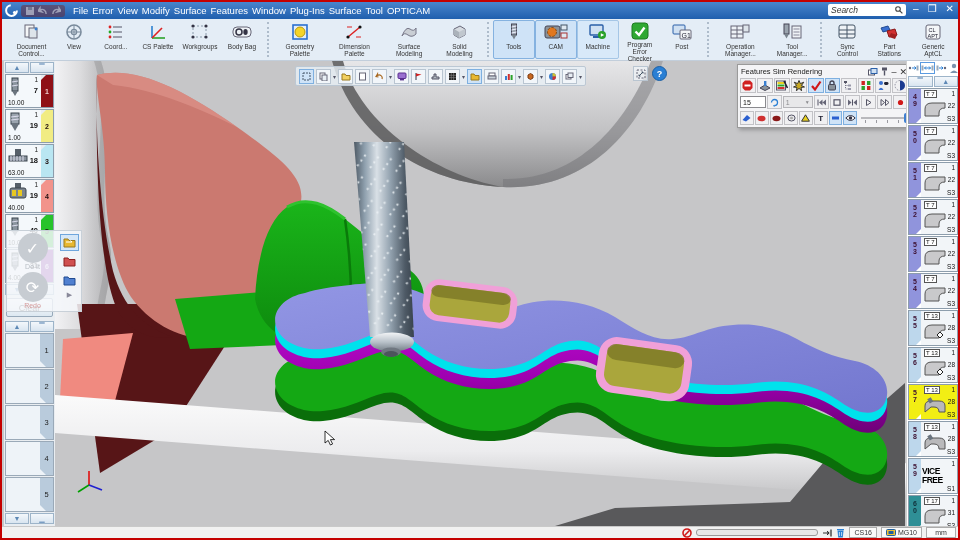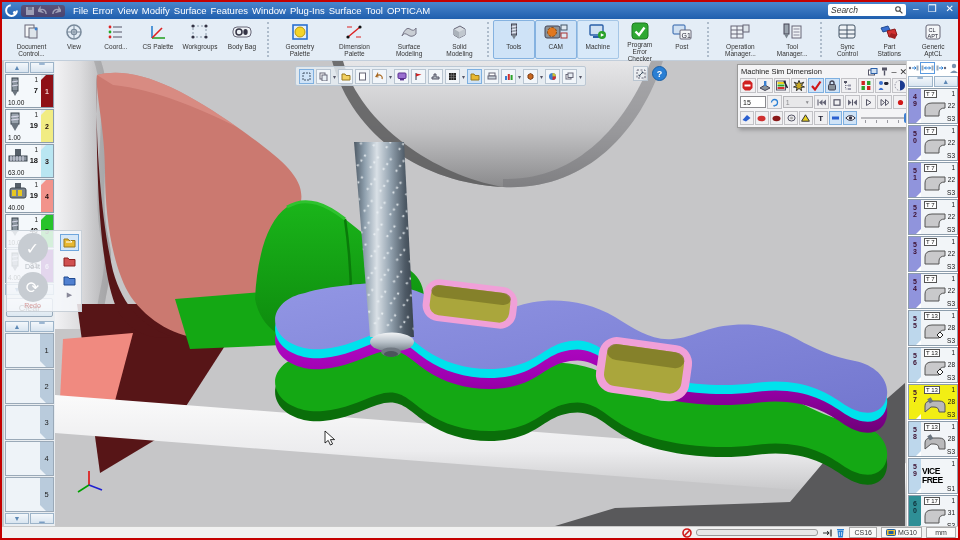--- a/index.html
+++ b/index.html
@@ -752,21 +752,21 @@
           <svg width="13" height="11" viewBox="0 0 13 11">
             <path d="M1 2 L5 2 L6 3.5 L12 3.5 L12 10 L1 10 Z" fill="#5080d0" stroke="#204a90"></path>
           </svg>
         </span>
       <span style="font-size:7px;color:#889;text-align:center">▶</span>
     </div>
   </div>
 
   <div id="simpal">
     <div class="ptitle">
-      <span>Machine Sim Dimension</span>
+      <span>Features Sim Rendering</span>
         <span class="sp"></span>
       <svg width="10" height="8" viewBox="0 0 10 8">
           <rect x="0.5" y="2" width="6" height="5" fill="#fff" stroke="#556"></rect>
           <rect x="3" y="0.5" width="6" height="5" fill="#cfe0f2" stroke="#2a5fa8"></rect>
         </svg>
       <svg width="7" height="9" viewBox="0 0 7 9">
           <rect x="1" y="0.5" width="5" height="3" fill="#556"></rect>
           <line x1="3.5" y1="3.5" x2="3.5" y2="8.5" stroke="#556" stroke-width="1.4"></line>
         </svg>
       <span style="font-size:9px;color:#333">–</span>

